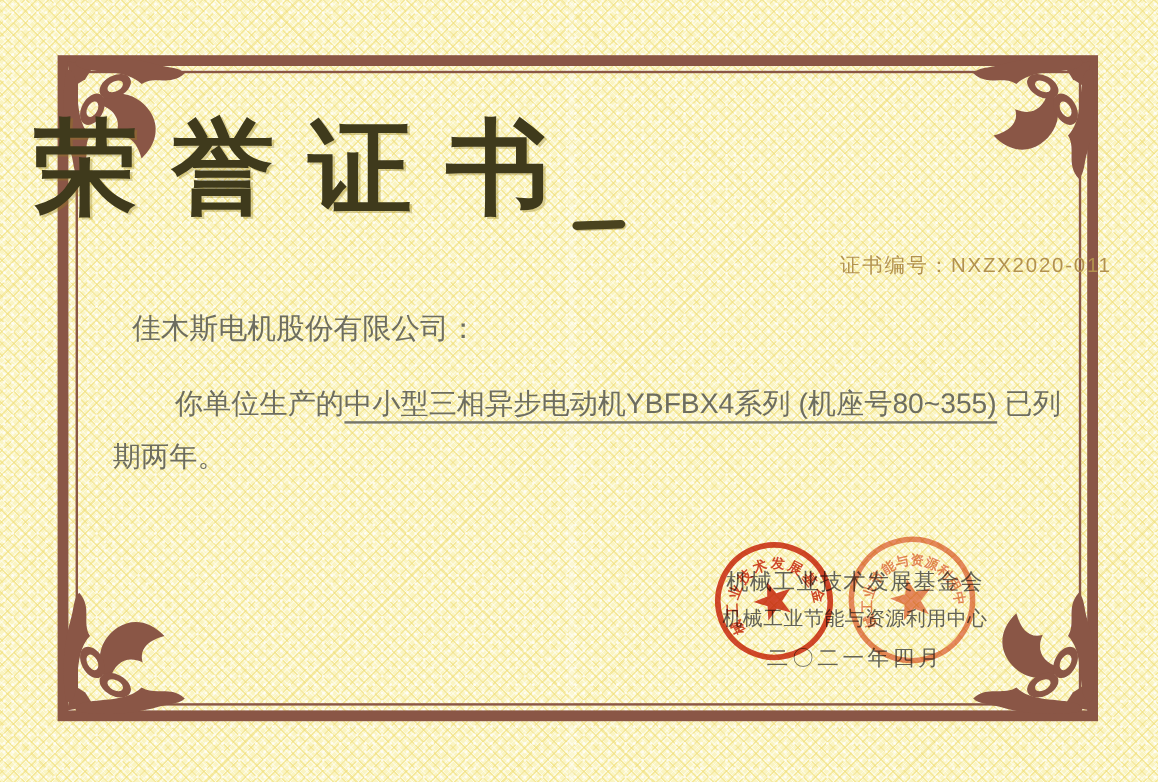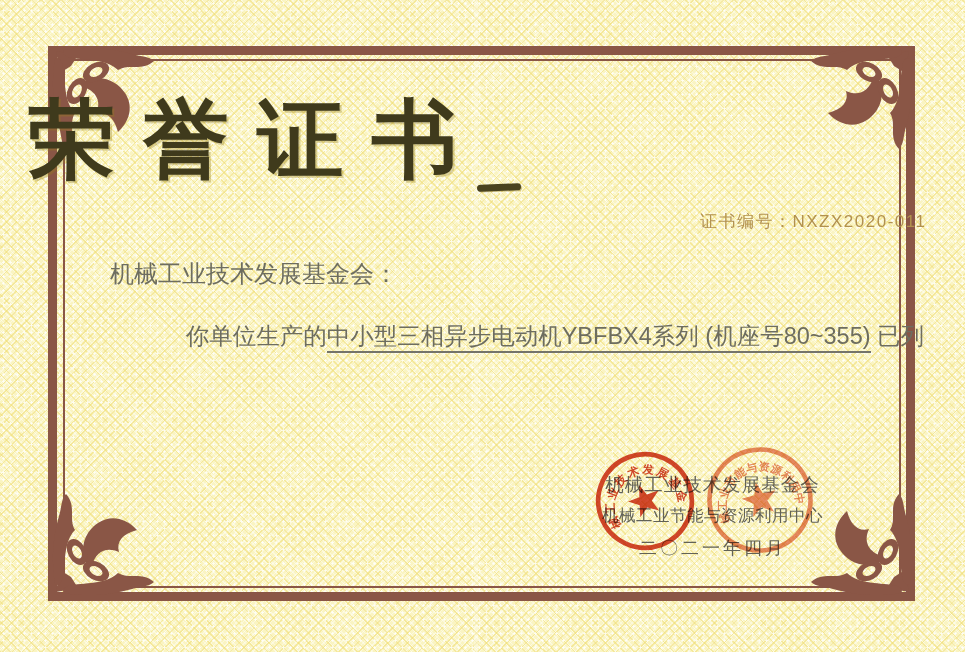--- a/index.html
+++ b/index.html
@@ -85,21 +85,21 @@
   }
   .body-text {
     position: absolute;
     left: 94px; top: 314px;
     width: 800px;
     font-size: 23.5px;
     line-height: 44px;
     color: #6d6d60;
   }
   .body-line { white-space: nowrap; }
-  .body-line.indent { text-indent: 2.2em; margin-left: 40px; }
+  .body-line.indent { text-indent: 2.2em; }
   .u-line {
     border-bottom: 2px solid #74746a;
     padding-bottom: 2px;
   }
   
   .signature {
     position: absolute;
     left: 545px; top: 472px;
     width: 335px;
     text-align: center;
@@ -167,24 +167,25 @@
     </svg>
   <svg class="orn orn-bl" viewBox="0 0 110 110">
       <use href="#orn-shape"></use>
     </svg>
 
   <div class="title">荣誉证书</div>
   <div class="title-flourish"></div>
 
   <div class="cert-number"><span>证书编号：</span><span>NXZX2020-011</span></div>
 
-  <div class="addressee">机械工业技术发展基金会：</div>
+  <div class="addressee">佳木斯电机股份有限公司：</div>
 
   <div class="body-text">
     <div class="body-line indent"><span>你单位生产的</span><span class="u-line">中小型三相异步电动机YBFBX4系列 (机座号80~355)</span><span> 已列</span></div>
+    <div class="body-line">期两年。</div>
   </div>
 
   <div class="signature">
     <div class="sig-org1">机械工业技术发展基金会</div>
     <div class="sig-org2">机械工业节能与资源利用中心</div>
     <div class="sig-date">二〇二一年四月</div>
   </div>
 
   <svg class="seal seal-1" viewBox="0 0 120 120">
     <circle cx="60" cy="60" r="55" fill="none" stroke-width="5.5" stroke="#cf3920"></circle>

